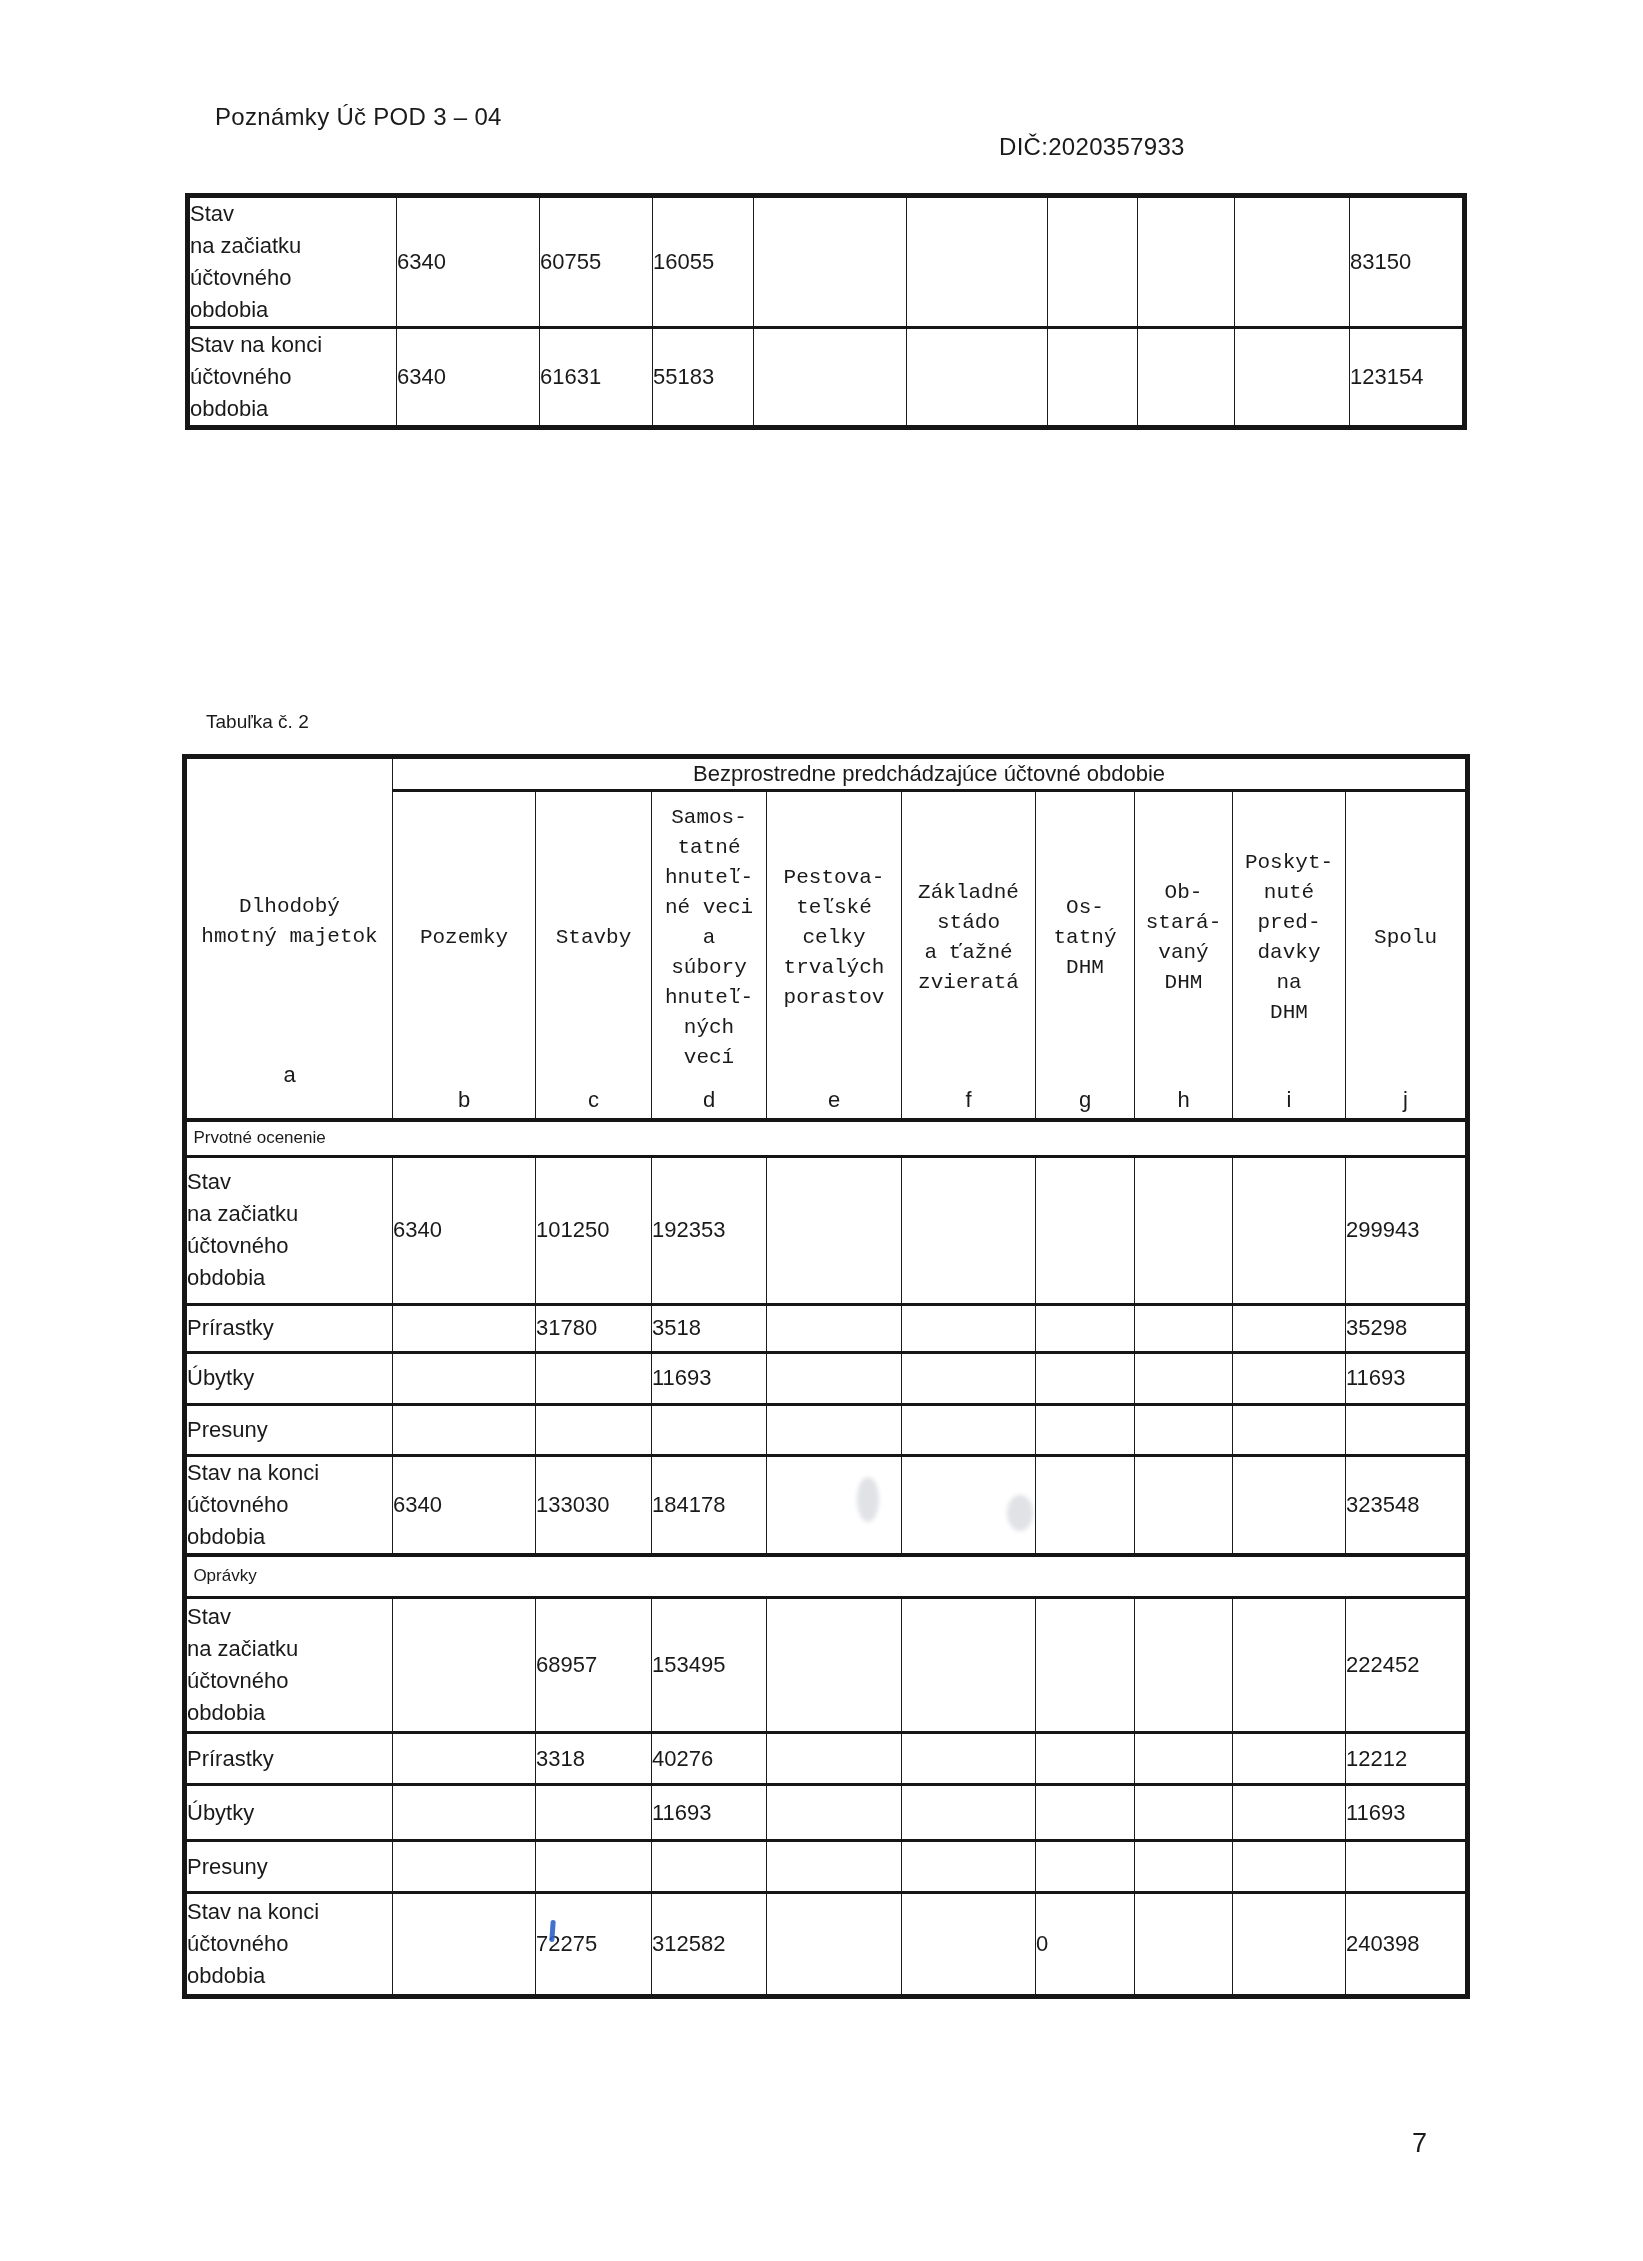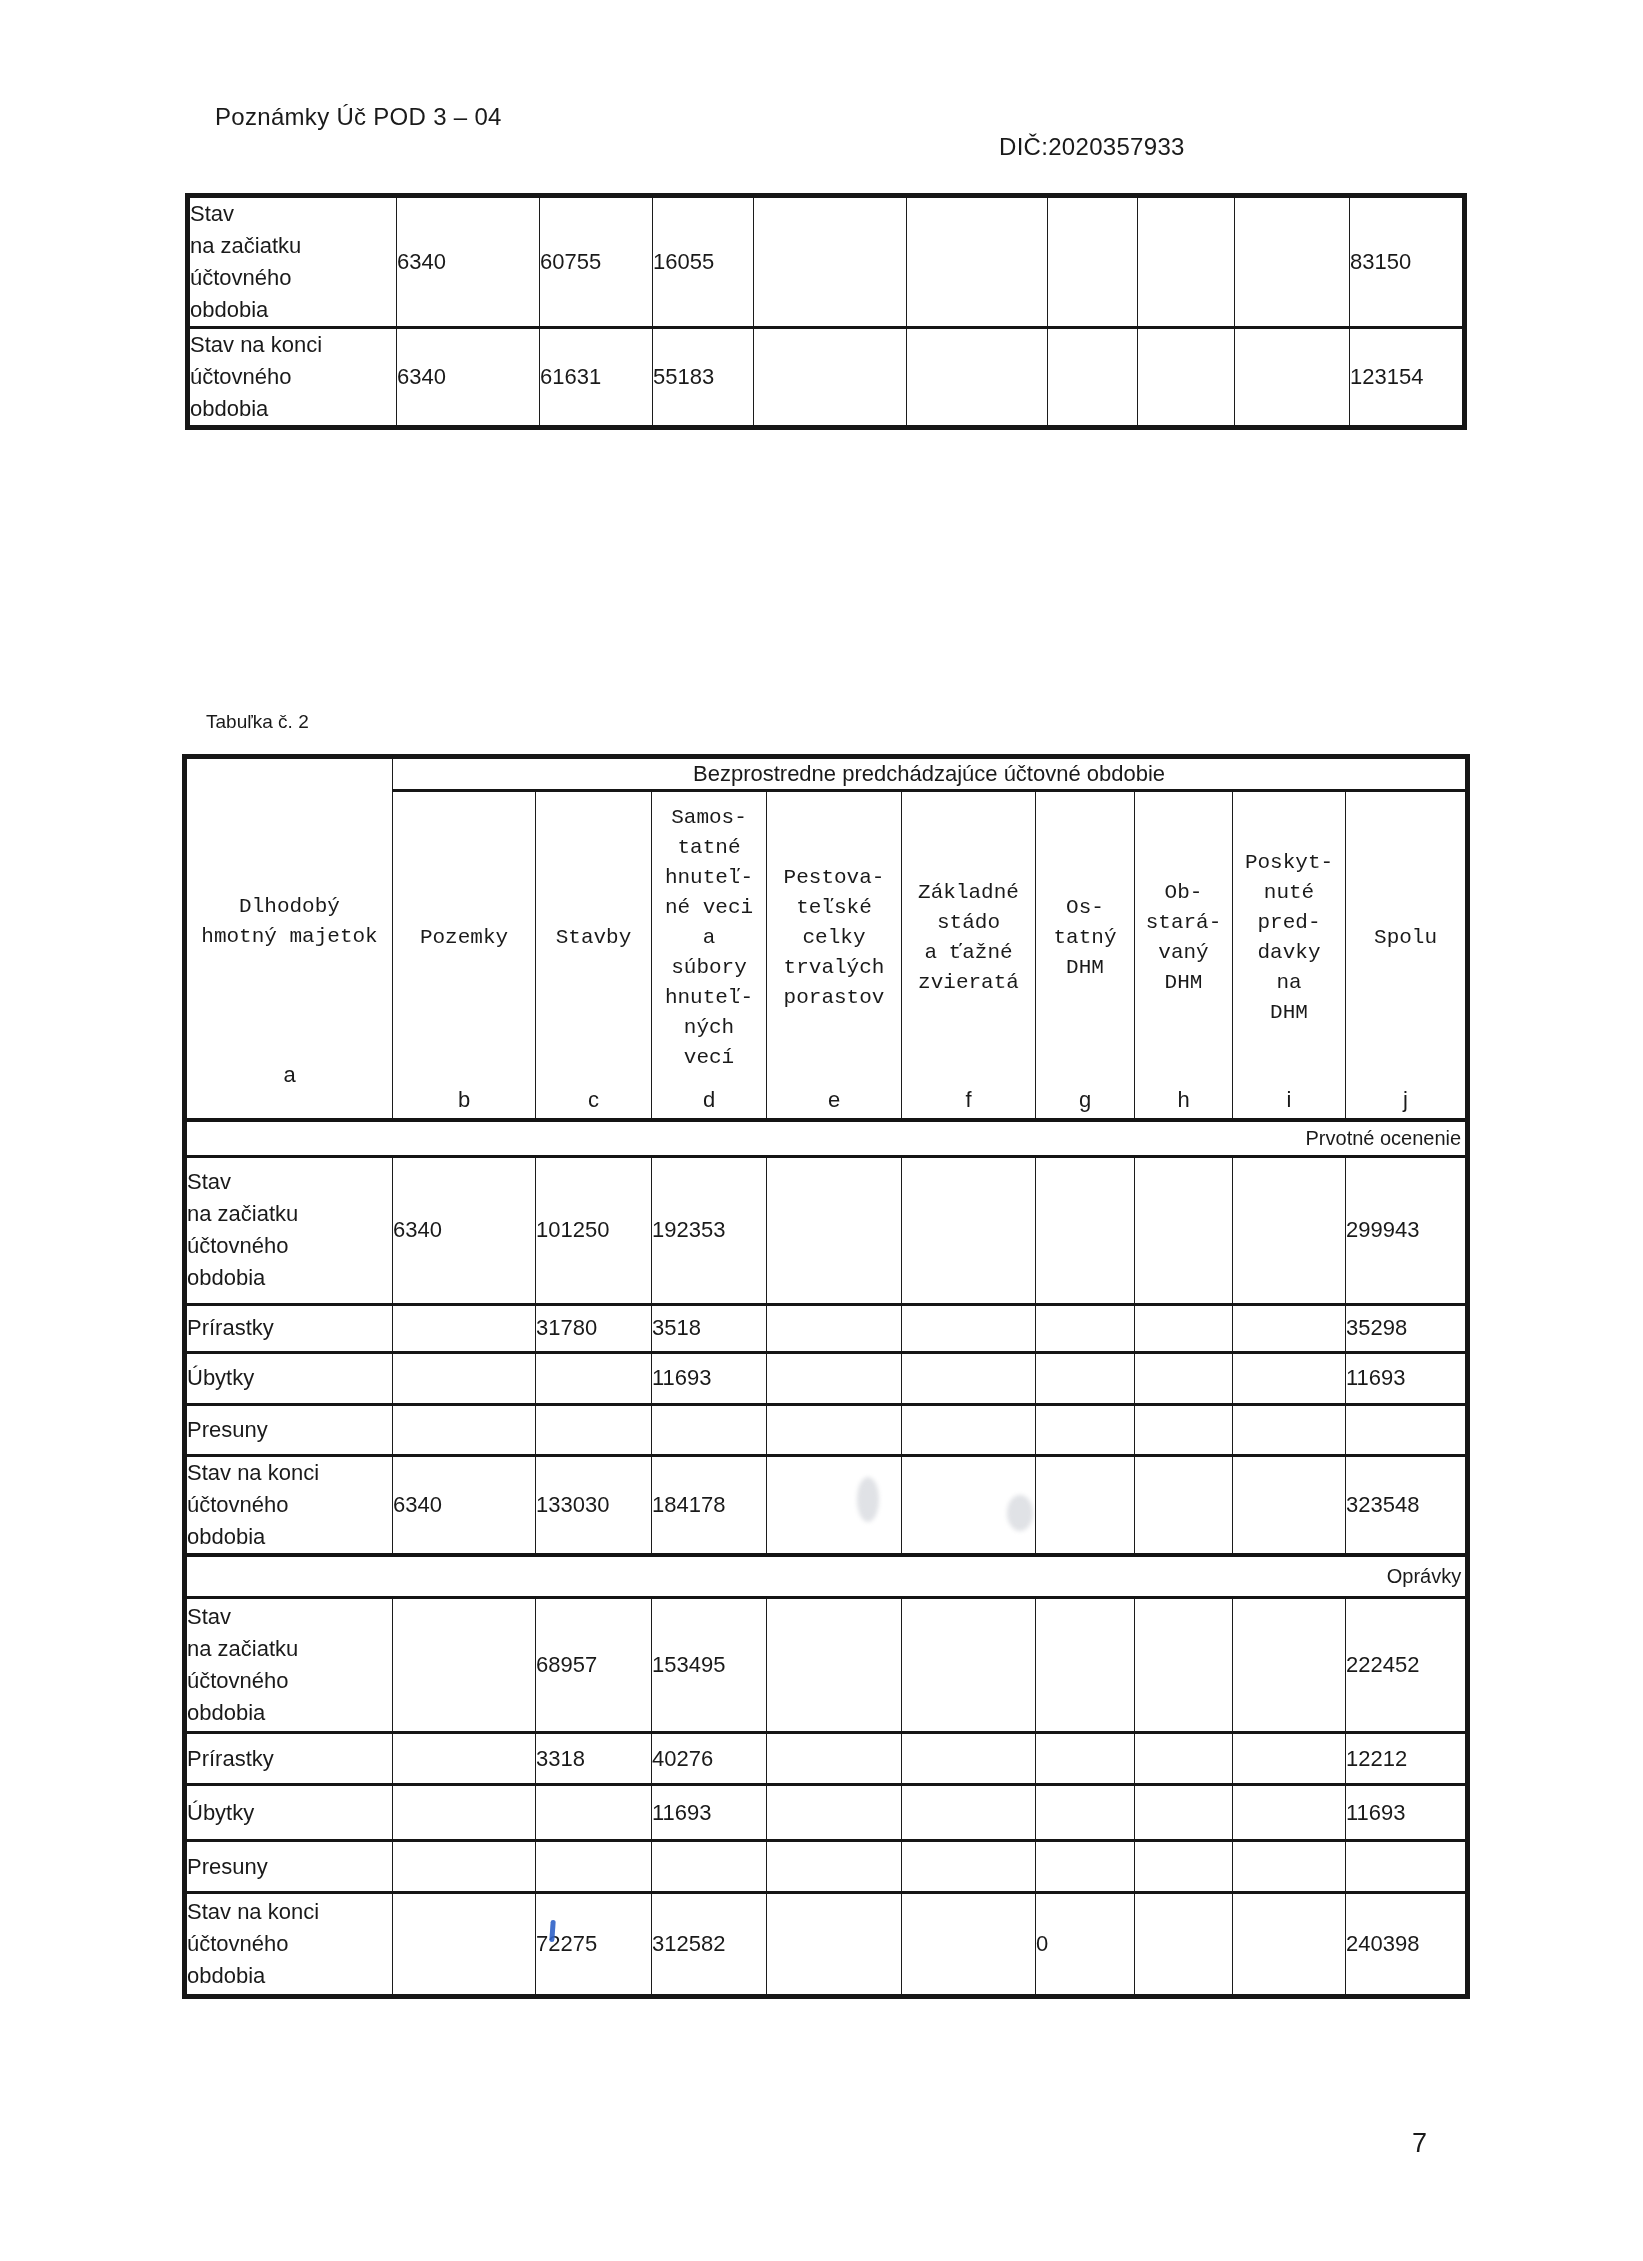--- a/index.html
+++ b/index.html
@@ -62,22 +62,22 @@
   }
   .hletter { flex: 0 0 34px; text-align: center; font-size: 22px; line-height: 31px; }
   td.bandhead {
     text-align: center;
     font-size: 22px;
     border-bottom: 3.2px solid #161616;
   }
   tr.band td {
     border-top: 4.5px solid #141414;
     border-bottom: 3.9px solid #141414;
-    font-size: 20px;
-    text-align: right;
+    font-size: 17px;
+    text-align: left;
     padding: 2.6px 3.9px 2.6px 6.4px;
   }
   
   .penmark {
     width: 5.2px; height: 22px;
     border-radius: 2.6px;
     transform: rotate(4deg);
     opacity: 0.9;
   }
   .smudge {

